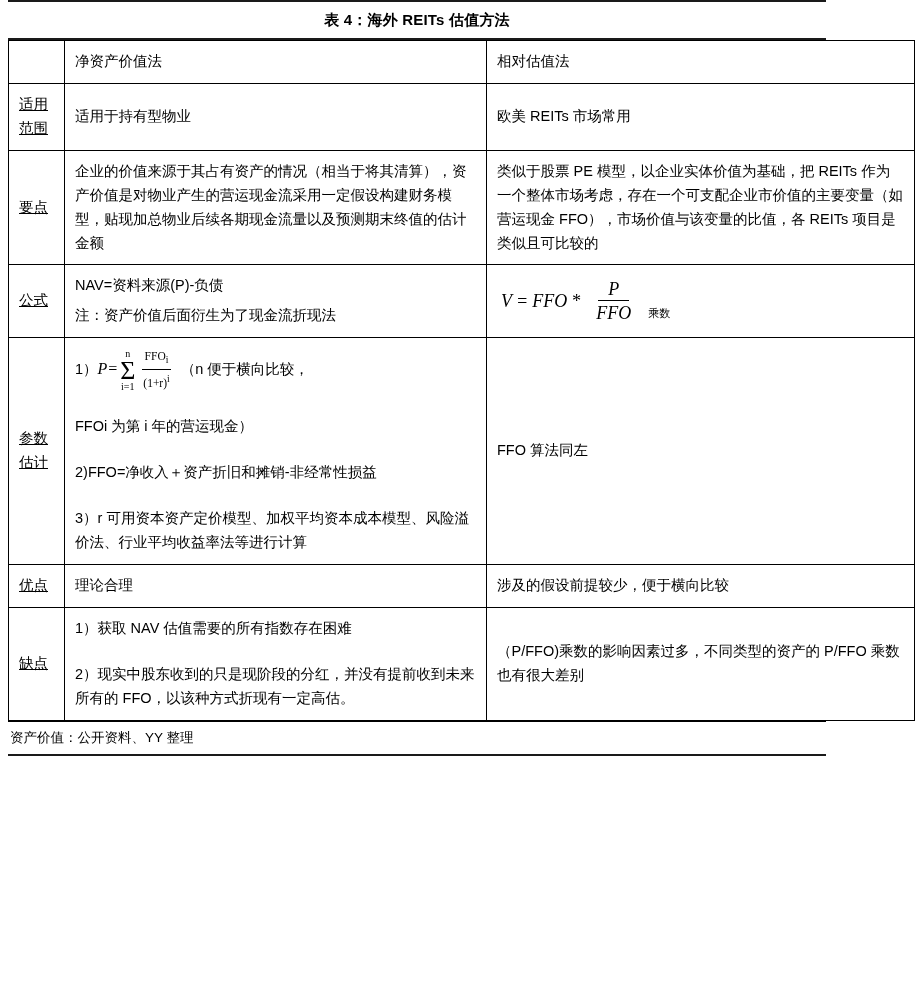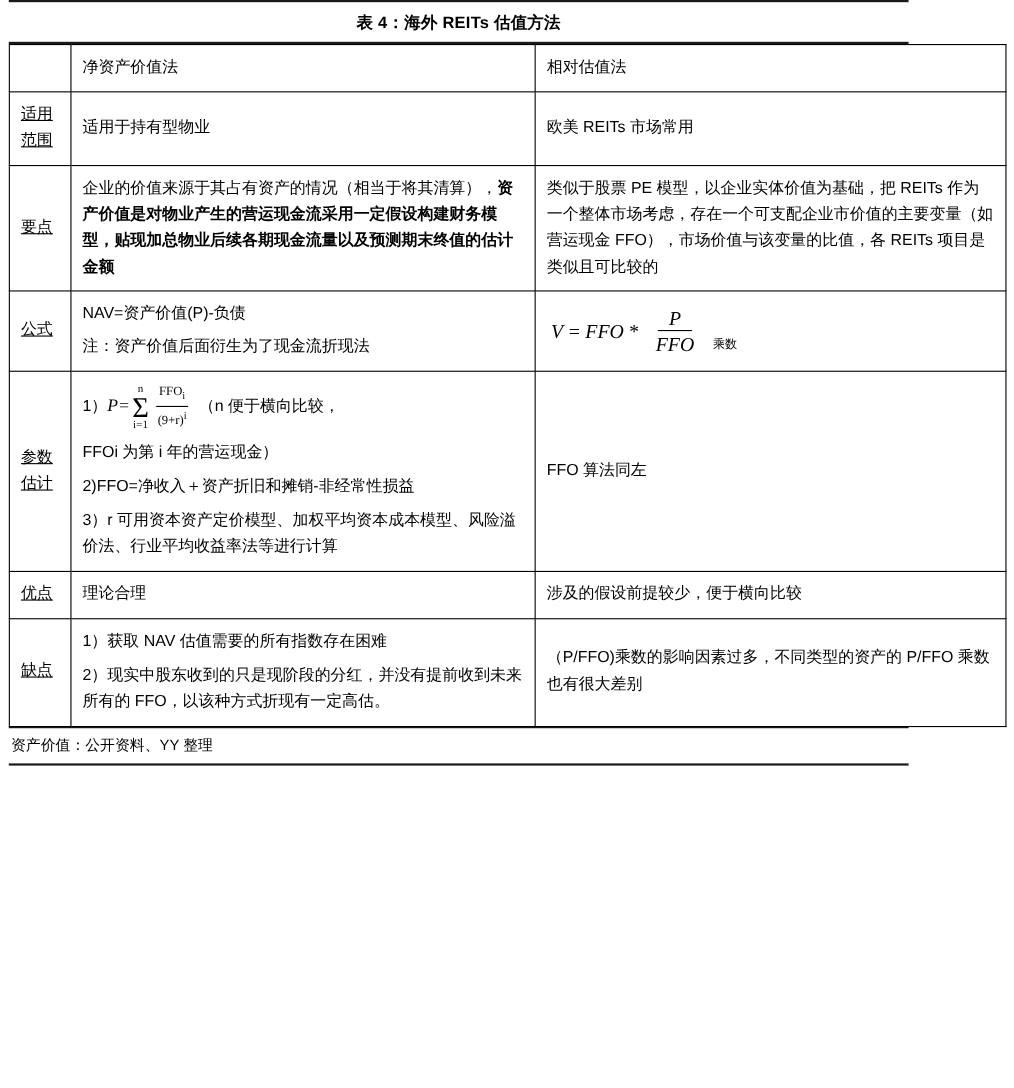--- a/index.html
+++ b/index.html
@@ -46,23 +46,23 @@
     width: 56px;
     text-align: left;
     padding-left: 8px;
     padding-right: 4px;
     vertical-align: middle;
     text-decoration: underline;
   }
   td.colA { width: 420px; }
   td.colB { width: 428px; }
   .hdr-cell { font-size: 14.5px; }
-  .bold { font-weight: bold; }
+  .bold { font-weight: normal; }
   p.pr { margin: 0 0 0 0; }
-  p.pr + p.pr { margin-top: 7px; }
+  p.pr + p.pr { margin-top: 22px; }
   .src {
     border-top: 1px solid #000000;
     border-bottom: 2px solid #1a1a1a;
     font-size: 13.5px;
     padding: 7px 2px 7px 2px;
     margin-top: 0;
   }
   
   .formula {
     font-family: "Liberation Serif", "DejaVu Serif", serif;
@@ -169,21 +169,21 @@
         <td class="rowlabel">要点</td>
         <td class="colA">
           <span>企业的价值来源于其占有资产的情况（相当于将其清算），</span><span class="bold">资产价值是对物业产生的营运现金流采用一定假设构建财务模型，贴现加总物业后续各期现金流量以及预测期末终值的估计金额</span>
         </td>
         <td class="colB">类似于股票 PE 模型，以企业实体价值为基础，把 REITs 作为一个整体市场考虑，存在一个可支配企业市价值的主要变量（如营运现金 FFO），市场价值与该变量的比值，各 REITs 项目是类似且可比较的</td>
       </tr>
 
       <tr>
         <td class="rowlabel">公式</td>
         <td class="colA">
-          <p class="pr" style="margin-bottom:6px">NAV=资产价值(P)-负债</p>
+          <p class="pr" style="margin-bottom:6px">NAV=资料来源(P)-负债</p>
           <p class="pr" style="margin-top:6px">注：资产价值后面衍生为了现金流折现法</p>
         </td>
         <td class="colB">
           <div class="formula">
             <span>V</span>
             <span>=</span>
             <span>FFO</span>
             <span>*</span>
             <span class="frac">
               <span class="num">P</span>
@@ -199,21 +199,21 @@
         <td class="colA">
           <p class="pr">
             <span>1）</span><span class="var-it">P</span><span class="var-it">=</span><span class="sigma-expr">
                 <span class="sigma-stack">
                   <span class="lim">n</span>
                   <span class="sig">Σ</span>
                   <span class="lim">i=1</span>
                 </span>
                 <span class="frac2">
                   <span class="n"><span>FFO</span><sub>i</sub></span>
-                  <span class="d"><span>(9+r)</span><sup>i</sup></span>
+                  <span class="d"><span>(1+r)</span><sup>i</sup></span>
                 </span>
               </span><span style="margin-left:8px">（n 便于横向比较，</span>
           </p>
           <p class="pr">FFOi 为第 i 年的营运现金）</p>
           <p class="pr">2)FFO=净收入＋资产折旧和摊销-非经常性损益</p>
           <p class="pr">3）r 可用资本资产定价模型、加权平均资本成本模型、风险溢价法、行业平均收益率法等进行计算</p>
         </td>
         <td class="colB">FFO 算法同左</td>
       </tr>
 

